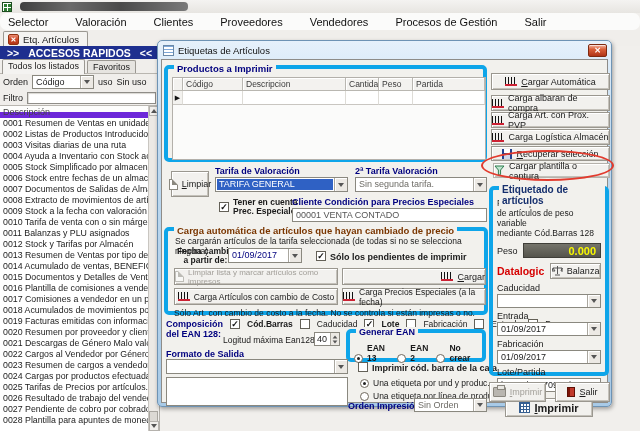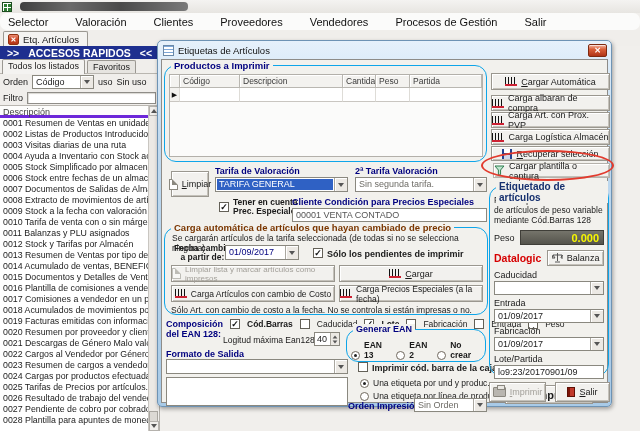--- a/index.html
+++ b/index.html
@@ -22,41 +22,41 @@
   
   .sidebar { position:absolute; left:0; top:46px; width:160px; height:385px; background:#f0eeeb; border-right:1px solid #b3b0aa; }
   .sb-header { height:13px; background:var(--sidebar_header,#1e2f8f); color:#fff; font-weight:bold; font-size:10.5px; display:flex; align-items:center; justify-content:center; gap:9px; }
   .sb-tabs { height:15px; display:flex; align-items:flex-end; padding-left:2px; border-bottom:1px solid #b9b6b0; }
   .sb-tab { font-size:9px; padding:1px 5px; border:1px solid #9b9892; border-bottom:none; border-radius:2px 2px 0 0; background:#e6e4e0; margin-right:2px; height:13px; }
   .sb-tab.active { background:#f4f3f1; height:15px; position:relative; top:1px; }
   .sb-orden { height:16px; display:flex; align-items:center; padding:1px 3px; gap:4px; font-size:9px; }
   .sb-filtro { height:15px; display:flex; align-items:center; padding:0 3px; gap:4px; font-size:9px; }
   .sb-input { flex:1; height:12px; background:#fff; border:1px solid #8f8d88; box-shadow:inset 1px 1px 1px #d9d7d2; }
   .sb-list { position:absolute; left:0; top:59px; right:1px; bottom:0; background:#fff; border-top:1px solid #b9b6b0; }
-  .sb-list-header { height:12px; font-size:9px; color:#444; padding-left:3px; border-bottom:3px solid #6d28d9; background:#fdfdfc; line-height:12px; }
+  .sb-list-header { height:12px; font-size:9px; color:#444; padding-left:3px; border-bottom:6px solid #6d28d9; background:#fdfdfc; line-height:12px; }
   .sb-items { position:absolute; left:0; top:12px; right:10px; bottom:0; overflow:hidden; }
   .sb-item { height:11px; line-height:11px; font-size:8.8px; color:#222; white-space:nowrap; overflow:hidden; padding-left:3px; }
   .sb-scroll { position:absolute; right:0; top:0; bottom:0; width:10px; background:#ece9e5; border-left:1px solid #c9c6c1; }
   .sb-scroll .arrow { width:10px; height:10px; background:#f1efec; border:1px solid #b5b2ad; display:flex; align-items:center; justify-content:center; }
   .sb-scroll .arrow.down { position:absolute; bottom:0; }
   .tri-up { width:0; height:0; border-left:3px solid transparent; border-right:3px solid transparent; border-bottom:4px solid #555; }
   .tri-down { width:0; height:0; border-left:3px solid transparent; border-right:3px solid transparent; border-top:4px solid #555; }
   .sb-thumb { position:absolute; left:0; top:305px; width:9px; height:26px; background:#dcd9d4; border:1px solid #a9a6a0; }
 
   
   .dialog { position:absolute; left:157px; top:40px; width:455px; height:367px; border-radius:5px;
             background:linear-gradient(180deg,#e6f1fb 0%,#c2dbf0 25%,#a8cae7 100%); border:1px solid var(--aero_border,#6e93b4); box-shadow:1px 2px 4px rgba(0,0,0,.35); }
   .dialog-title { height:17px; display:flex; align-items:center; padding:1px 4px 0 5px; font-size:9.5px; color:#111; }
   .dlg-icon { width:11px; height:11px; background:#fff; border:1px solid #6a89a8; margin-right:4px;
               background-image:linear-gradient(#7da7d8 1px,transparent 1px); background-size:11px 3px; }
   .dlg-close { margin-left:auto; width:19px; height:13px; background:linear-gradient(#f3b5a2,#d95f39 40%,#b03518); border:1px solid #7e2a10; border-radius:2px; color:#fff; font-size:8px; font-weight:bold; text-align:center; line-height:11px; box-shadow:inset 0 1px 0 rgba(255,255,255,.6); }
   .dialog-body { position:absolute; left:3px; right:3px; top:18px; bottom:3px; background:#f2f1ed; border:1px solid #8e8c88; }
 
   .navy { color:var(--navy,#00007f); font-weight:bold; }
-  .fieldset { position:absolute; border:1px solid #0ea5e9; border-radius:12px; }
+  .fieldset { position:absolute; border:4px solid #0ea5e9; border-radius:5px; }
   .fs-label { position:absolute; top:-6px; left:6px; background:#f2f1ed; padding:0 3px; font-size:9.5px; }
 
   .btn { background:#f2f1ee; border:1px solid #9a978f; box-shadow:inset 1px 1px 0 #fff, inset -1px -1px 0 #c4c1ba; display:flex; align-items:center; justify-content:center; gap:4px; font-size:9px; color:#1a1a1a; }
   .btn.disabled { color:#a3a09a; }
   .accel::first-letter { text-decoration:underline; }
 
   .combo { position:relative; background:#fff; border:1px solid #8a887f; height:15px; font-size:9px; line-height:13px; padding:0 14px 0 3px; color:#222; }
   .combo .dd { position:absolute; right:0; top:0; bottom:0; width:13px; background:#ece9e4; border-left:1px solid #aaa79f; box-shadow:inset 1px 1px 0 #fff; display:flex; align-items:center; justify-content:center; }
   .combo.sel { padding:0; }
   .combo.sel .val { display:block; margin:1px 14px 1px 1px; background:var(--selection_blue,#2f61c4); color:#fff; padding-left:2px; height:11px; line-height:11px; }
@@ -296,21 +296,21 @@
           </span>
       </div>
       <span class="chk checked" style="position:absolute; left:148px; top:20px;">
           <span class="mark">✓</span>
         </span>
       <span class="lbl9" style="position:absolute; left:162px; top:21px; font-weight:bold;">Sólo los pendientes de imprimir</span>
       <div class="btn disabled" style="position:absolute; left:6px; top:37px; width:164px; height:17px;">
         <span class="icon-page" style="opacity:.5;"></span>
         <span style="font-size:8px;">Limpiar lista y marcar artículos como impresos</span>
       </div>
-      <div class="btn" style="position:absolute; left:174px; top:37px; width:144px; height:17px;">
+      <div class="btn" style="position:absolute; left:174px; top:37px; width:144px; height:17px;justify-content:flex-end;">
         <span class="icon-barcode"></span>
         <span class="accel">Cargar</span>
       </div>
       <div class="btn" style="position:absolute; left:6px; top:57px; width:164px; height:17px;">
         <span class="icon-barcode"></span>
         <span style="font-size:8.5px;">Carga Artículos con cambio de Costo</span>
       </div>
       <div class="btn" style="position:absolute; left:174px; top:57px; width:144px; height:17px;">
         <span class="icon-barcode"></span>
         <span style="font-size:8.5px;">Carga Precios Especiales (a la fecha)</span>

